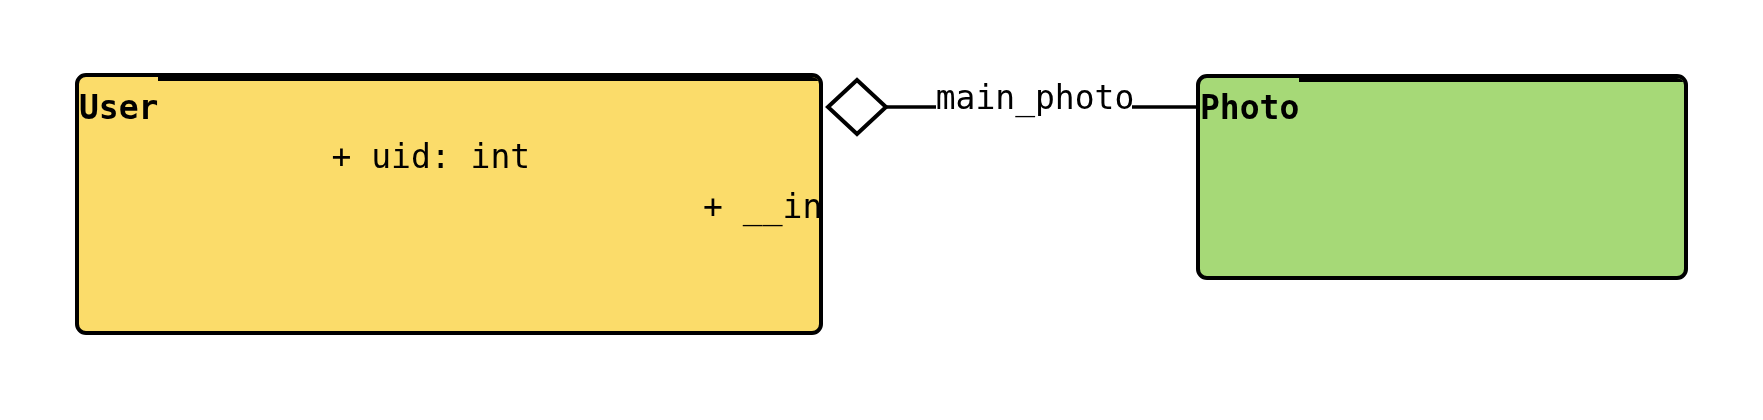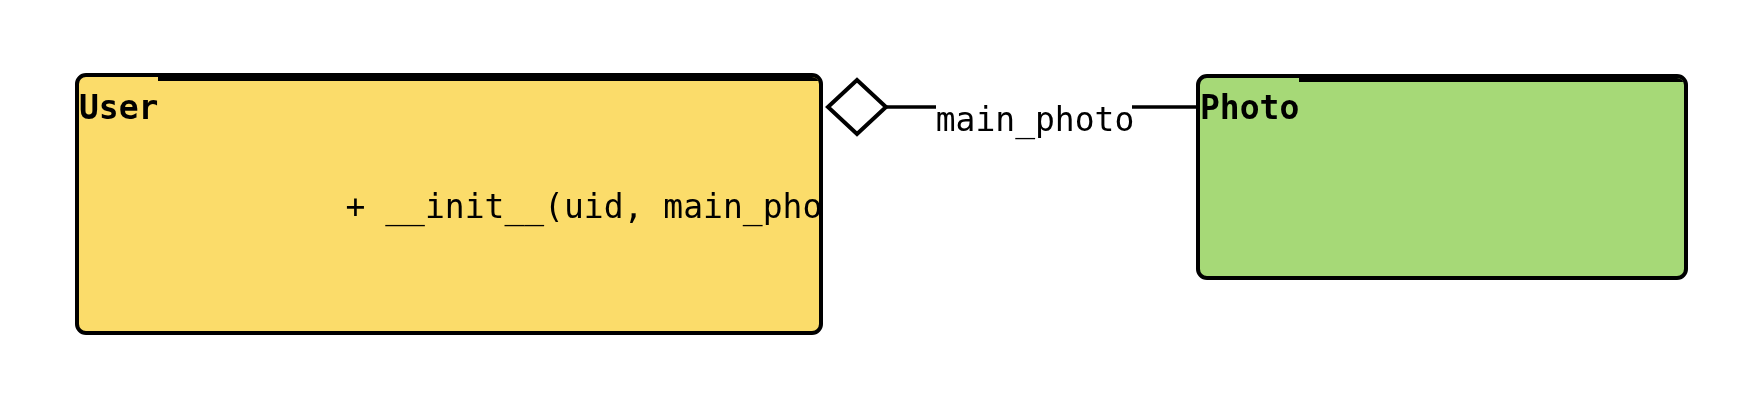--- a/index.html
+++ b/index.html
@@ -23,34 +23,37 @@
   .user-box  .title { height:61px; }
   .photo-box .title { height:59px; }
   .user-box  .attrs { height:126px; padding:23px 0 0 14px; }
   .user-box  .methods { flex:1; display:flex; align-items:center; padding:0 0 0 14px; }
   .photo-box .attrs { height:70px; }
   .photo-box .methods { flex:1; }
   .line { font-size:33px; line-height:35px; white-space:pre; }
   .bold { font-weight:bold; }
   .connector { position:absolute; left:820px; top:72px; }
   .edge-label {
-    position:absolute; left:930px; top:102px; width:210px;
+    position:absolute; left:930px; top:80px; width:210px;
     text-align:center; font-size:33px; line-height:35px; white-space:pre;
   }
 </style>
 </head>
 <body>
 
 <div class="canvas">
 
   <div class="uml-class user-box" style="background-color: rgb(251, 220, 106);">
     <div class="compartment title">
       <span>User</span>
     </div>
     <div class="compartment attrs">
+      <div class="line">
+        <span>+ uid: int</span><span class="bold"></span>
+      </div>
     </div>
     <div class="compartment methods">
       <div class="line">
         <span>+ __init__(uid, main_photo): None</span><span class="bold"></span>
       </div>
     </div>
   </div>
 
   <svg class="connector" width="380" height="70" viewBox="0 0 380 70">
     <polygon points="8,35 37,8 66,35 37,62" stroke="#000000" stroke-width="4" stroke-linejoin="miter" fill="#ffffff"></polygon>

